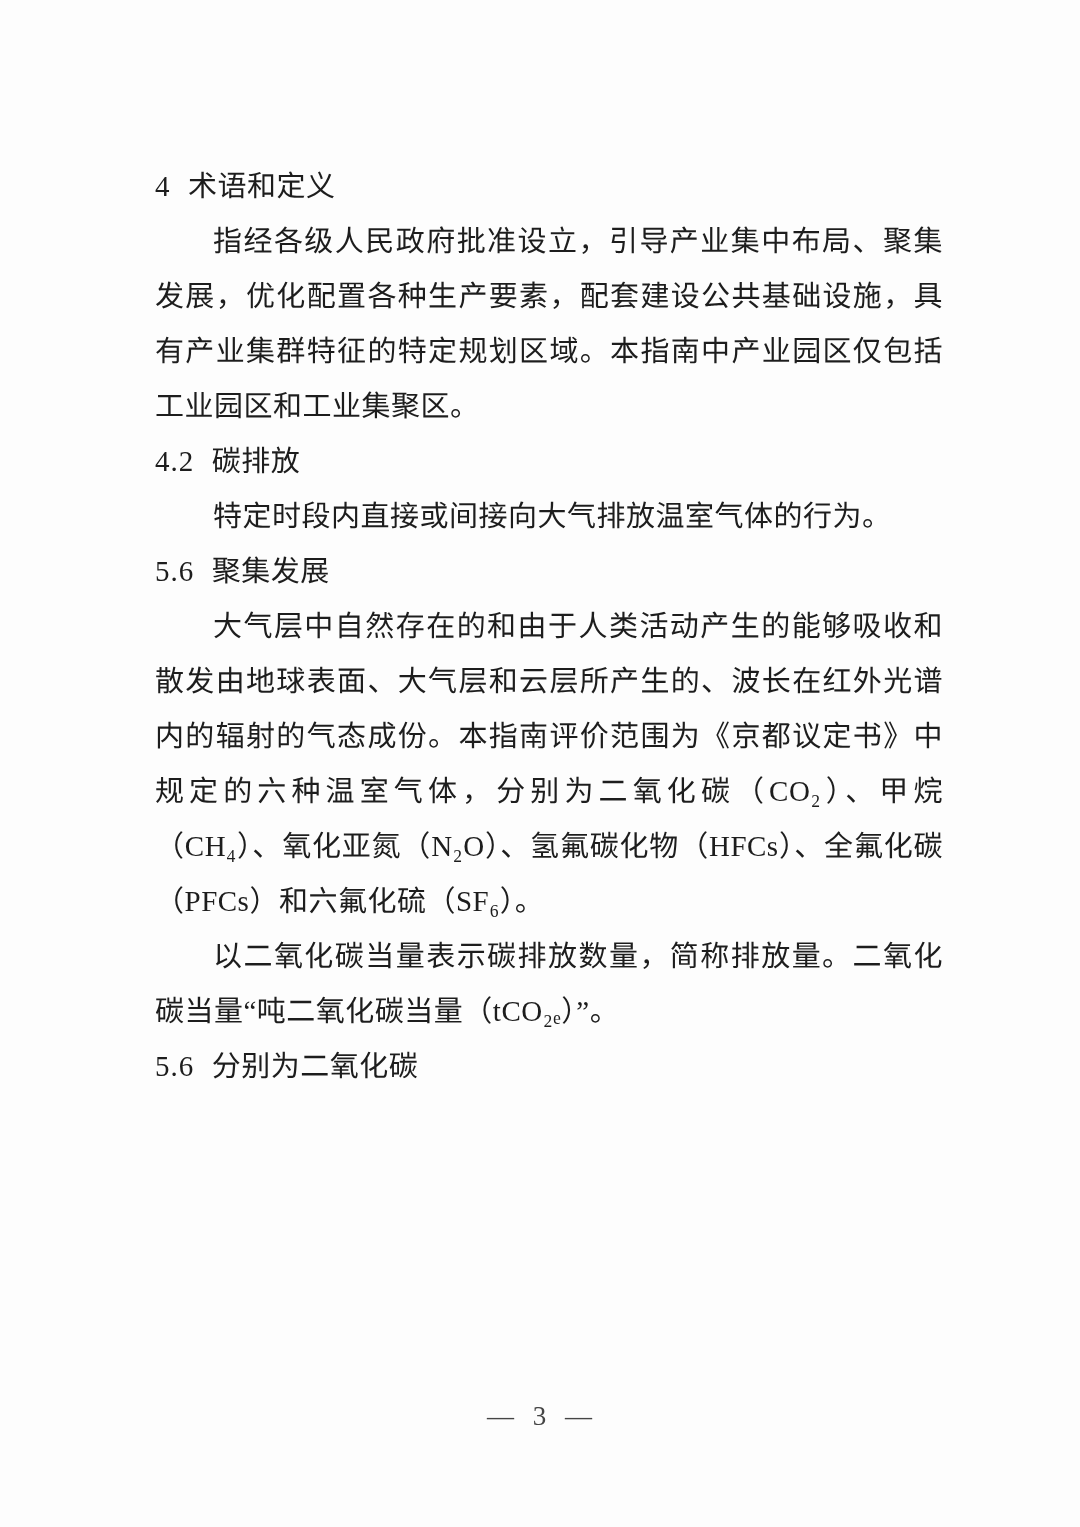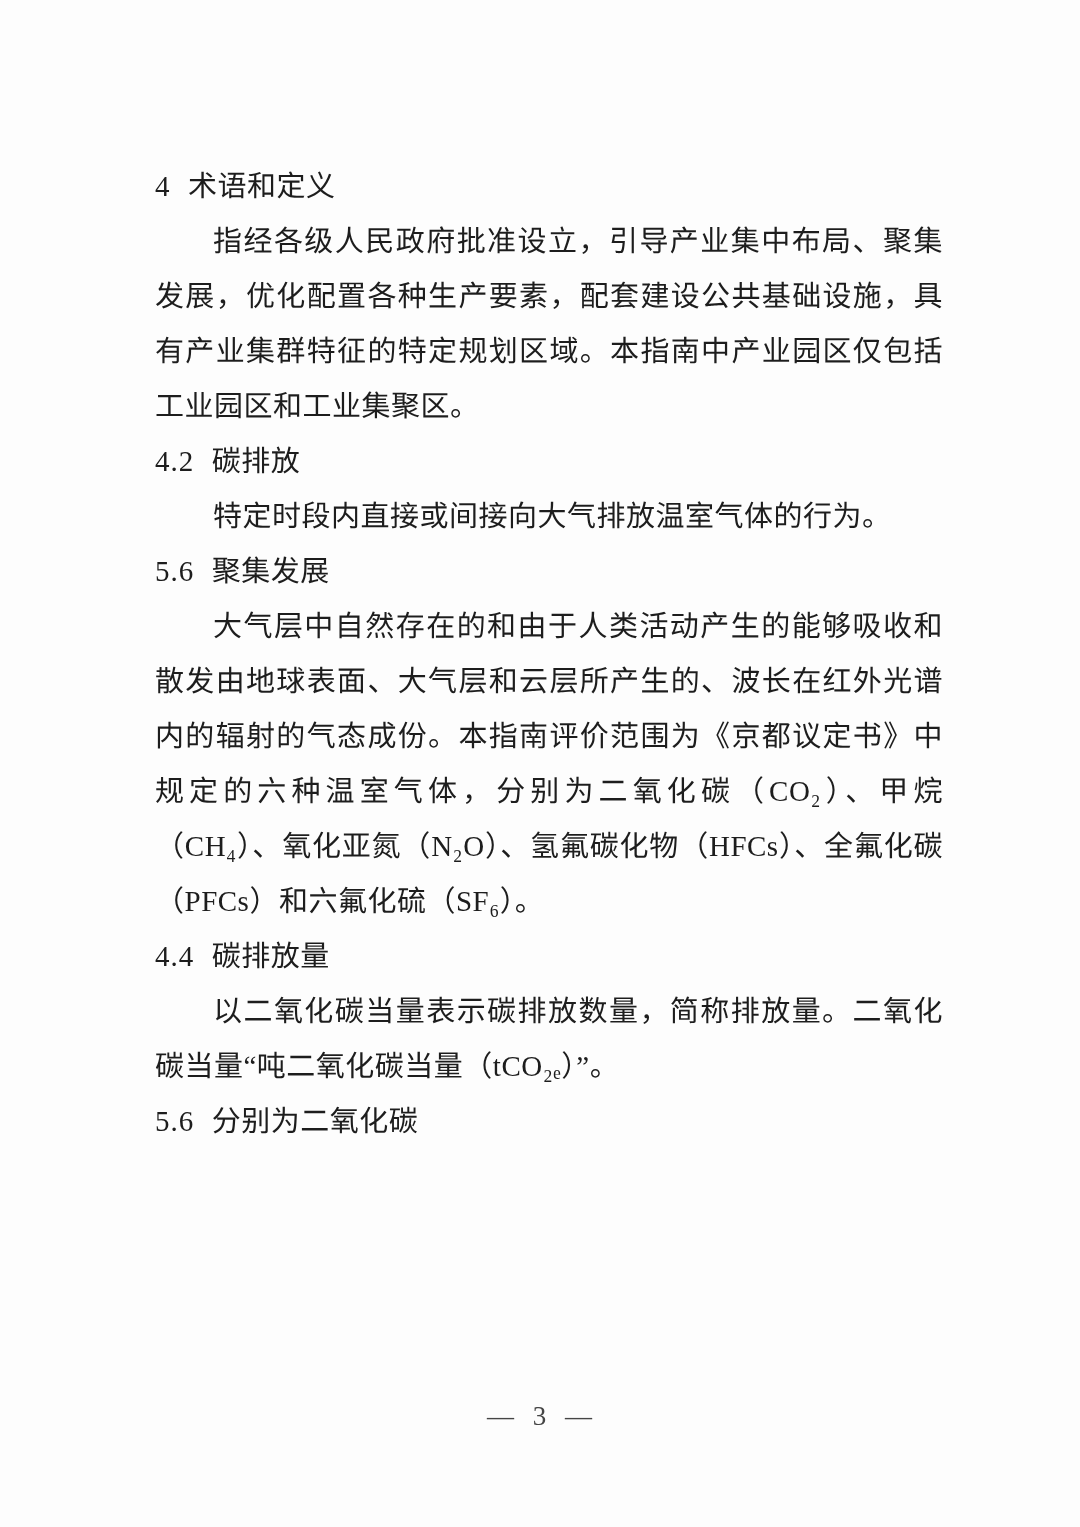--- a/index.html
+++ b/index.html
@@ -70,21 +70,20 @@
     <p class="para">指经各级人民政府批准设立，引导产业集中布局、聚集发展，优化配置各种生产要素，配套建设公共基础设施，具有产业集群特征的特定规划区域。本指南中产业园区仅包括工业园区和工业集聚区。</p>
 
     <h2 class="h2"><span class="num">4.2</span><span class="ttl">碳排放</span></h2>
 
     <p class="para">特定时段内直接或间接向大气排放温室气体的行为。</p>
 
     <h2 class="h2"><span class="num">5.6</span><span class="ttl">聚集发展</span></h2>
 
     <p class="para">大气层中自然存在的和由于人类活动产生的能够吸收和散发由地球表面、大气层和云层所产生的、波长在红外光谱内的辐射的气态成份。本指南评价范围为《京都议定书》中规定的六种温室气体，分别为二氧化碳（CO₂）、甲烷（CH₄）、氧化亚氮（N₂O）、氢氟碳化物（HFCs）、全氟化碳（PFCs）和六氟化硫（SF₆）。</p>
 
-    <h2 class="h2"><span class="num">4.4</span><span class="ttl">碳排放量</span></h2>
 
     <p class="para">以二氧化碳当量表示碳排放数量，简称排放量。二氧化碳当量“吨二氧化碳当量（tCO₂ₑ）”。</p>
 
     <h2 class="h2"><span class="num">5.6</span><span class="ttl">分别为二氧化碳</span></h2>
 
 
   </div>
 
   <div class="footer">
     <span>— 3 —</span>

